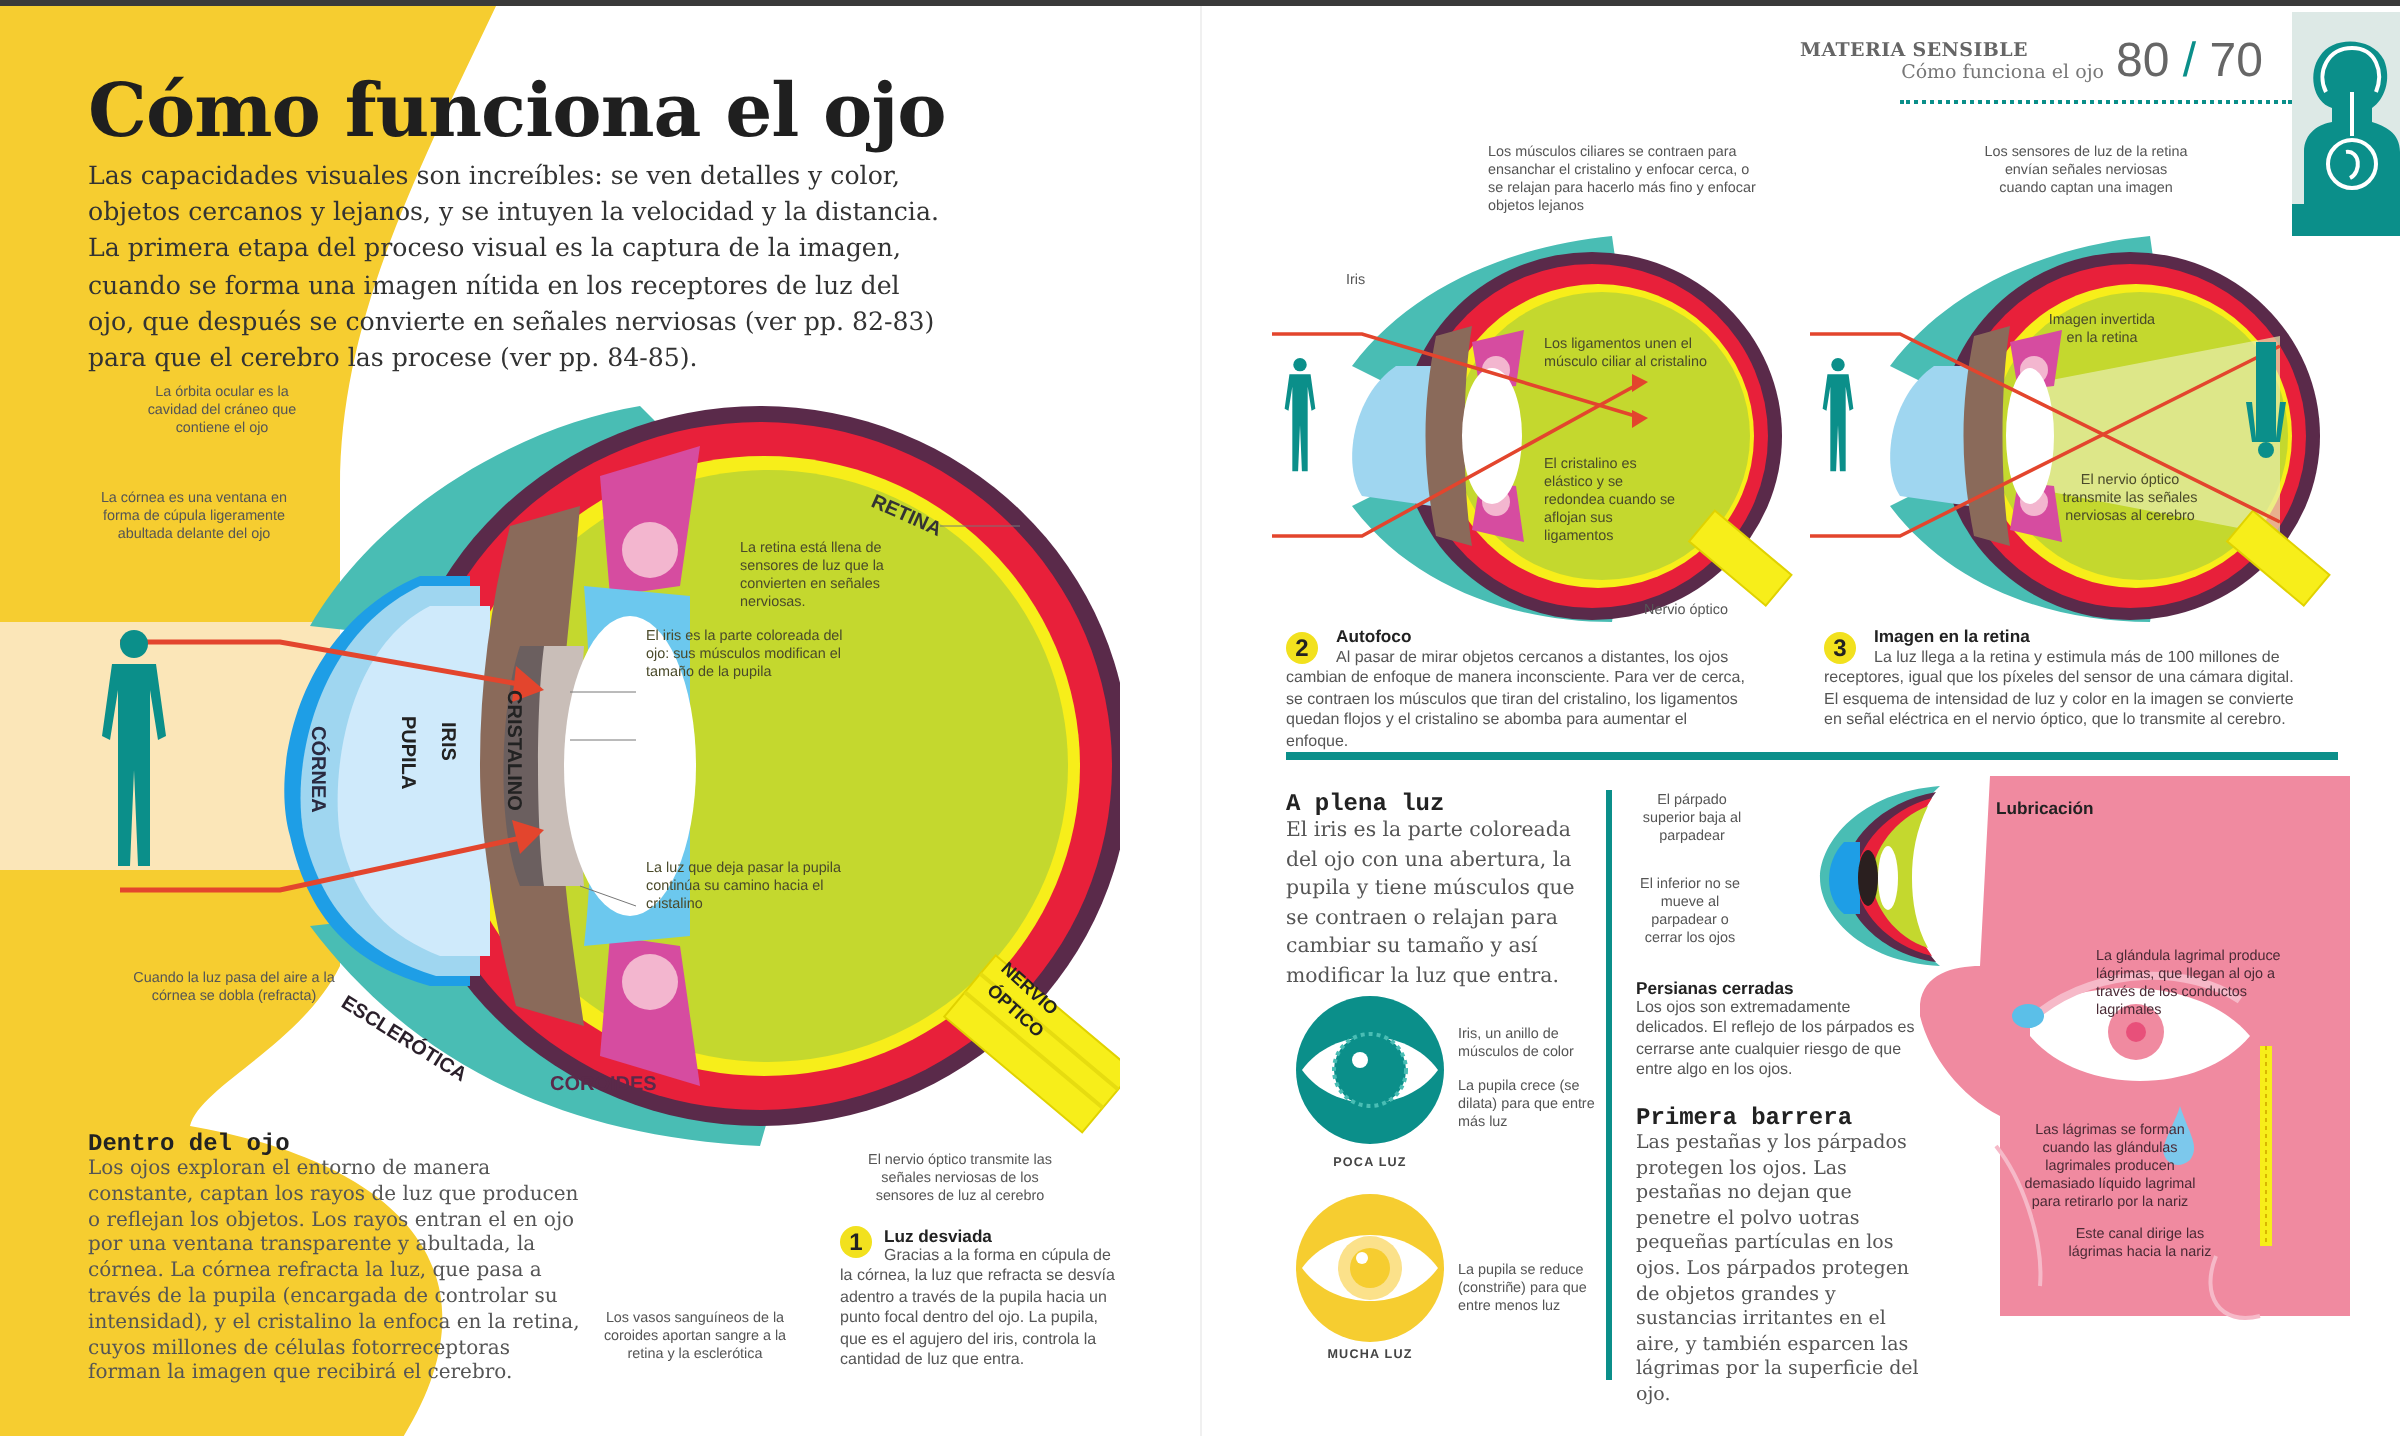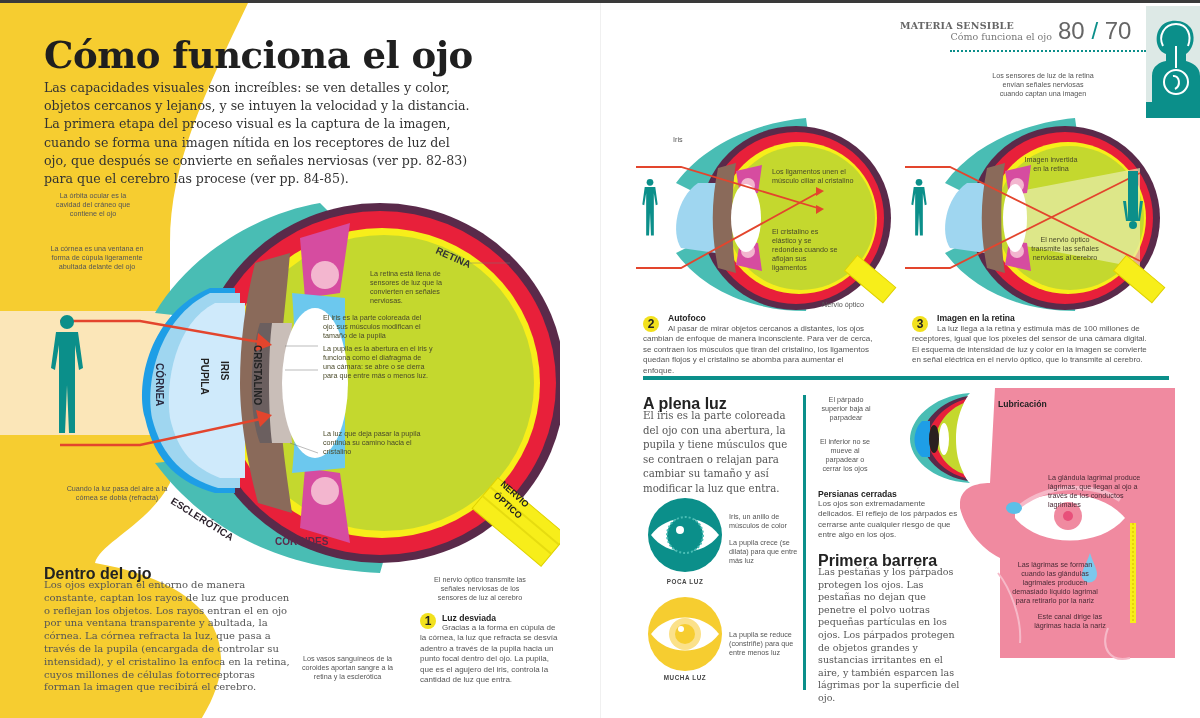--- a/index.html
+++ b/index.html
@@ -7,21 +7,21 @@
   body { position: relative; font-family: "Liberation Sans", sans-serif; color: #333; }
   .page { position: absolute; left: 0; top: 0; width: 1200px; height: 718px; background: #fff; border-top: 3px solid #3a3a3a; }
   .spread-divider { position: absolute; left: 600px; top: 0; width: 1px; height: 718px; background: #f0f0f0; }
   .abs { position: absolute; }
   .label { font-family: "Liberation Sans", sans-serif; font-size: 7.2px; line-height: 9px; color: #555; }
   .label.r { text-align: center; }
   .label.dark { color: #4a4a2a; }
   .body-serif { font-family: "DejaVu Serif", serif; font-size: 10.3px; line-height: 14.5px; color: #555; }
   h1.title { font-family: "DejaVu Serif", serif; font-weight: bold; font-size: 37px; letter-spacing: -0.5px; color: #1f1f1f; }
   .intro { font-family: "DejaVu Serif", serif; font-size: 12.6px; line-height: 18.2px; color: #333; }
-  .subhead { font-family: Liberation Sans, sans-serif; font-weight: bold; font-size: 16px; color: #222; }
+  .subhead { font-family: Liberation Mono, monospace; font-weight: bold; font-size: 12px; color: #222; }
   .num-badge { width: 16px; height: 16px; border-radius: 50%; background: #f2e11e; display: inline-flex; align-items: center; justify-content: center; font-weight: bold; font-size: 12px; color: #222; }
   .cap-title { font-weight: bold; font-size: 8.6px; color: #222; }
   .cap-text { font-size: 8px; line-height: 10.4px; color: #555; }
   .teal-rule { position: absolute; left: 643px; top: 373px; width: 526px; height: 4px; background: #0b8f8a; }
   .vert-teal { position: absolute; left: 803px; top: 392px; width: 3px; height: 295px; background: #0b8f8a; }
   .header-kicker { font-family: "DejaVu Serif", serif; font-weight: bold; font-size: 9.5px; color: #666; text-align: left; letter-spacing: 0.2px; }
   .header-sub { font-family: "DejaVu Serif", serif; font-size: 9.5px; color: #777; text-align: right; }
   .header-pages { font-family: "Liberation Sans", sans-serif; font-size: 24px; color: #666; }
   .header-pages .slash { color: #0b8f8a; }
   .dotted { position: absolute; left: 950px; top: 47px; width: 196px; border-top: 2px dotted #0b8f8a; }
@@ -96,25 +96,24 @@
   </svg>
 
   <svg class="abs" style="left:42px;top:310px" width="50" height="125" viewBox="0 0 50 125">
     <circle cx="25" cy="9" r="7" fill="#0b8f8a"></circle>
     <path d="M14,19 L36,19 L41,55 L37,57 L33,32 L33,120 L27,120 L25,72 L23,120 L17,120 L17,32 L13,57 L9,55 Z" fill="#0b8f8a"></path>
   </svg>
 
   <h1 class="title abs" style="left:44px;top:30px">Cómo funciona el ojo</h1>
   <p class="intro abs" style="left:44px;top:76px;width:430px">Las capacidades visuales son increíbles: se ven detalles y color, objetos cercanos y lejanos, y se intuyen la velocidad y la distancia. La primera etapa del proceso visual es la captura de la imagen, cuando se forma una imagen nítida en los receptores de luz del ojo, que después se convierte en señales nerviosas (ver pp. 82-83) para que el cerebro las procese (ver pp. 84-85).</p>
 
-  <div class="label r abs" style="left:49px;top:188px;width:88px">La órbita ocular es la cavidad del cráneo que contiene el ojo</div>
+  <div class="label r abs" style="left:67px;top:188px;width:88px">La órbita ocular es la cavidad del cráneo que contiene el ojo</div>
   <div class="label r abs" style="left:48px;top:241px;width:98px">La córnea es una ventana en forma de cúpula ligeramente abultada delante del ojo</div>
   <div class="label dark abs" style="left:370px;top:266px;width:80px">La retina está llena de sensores de luz que la convierten en señales nerviosas.</div>
   <div class="label dark abs" style="left:323px;top:310px;width:110px">El iris es la parte coloreada del ojo: sus músculos modifican el tamaño de la pupila</div>
-  <div class="label dark abs" style="left:323px;top:341px;width:110px">La pupila es la abertura en el iris y funciona como el diafragma de una cámara: se abre o se cierra para que entre más o menos luz.</div>
   <div class="label dark abs" style="left:323px;top:426px;width:100px">La luz que deja pasar la pupila continúa su camino hacia el cristalino</div>
   <div class="label r abs" style="left:62px;top:481px;width:110px">Cuando la luz pasa del aire a la córnea se dobla (refracta)</div>
   <div class="label r abs" style="left:430px;top:572px;width:100px">El nervio óptico transmite las señales nerviosas de los sensores de luz al cerebro</div>
   <div class="label r abs" style="left:300px;top:651px;width:95px">Los vasos sanguíneos de la coroides aportan sangre a la retina y la esclerótica</div>
 
   <div class="subhead abs" style="left:44px;top:562px">Dentro del ojo</div>
   <p class="body-serif abs" style="left:44px;top:576px;width:250px;font-size:10px;line-height:12.8px">Los ojos exploran el entorno de manera constante, captan los rayos de luz que producen o reflejan los objetos. Los rayos entran el en ojo por una ventana transparente y abultada, la córnea. La córnea refracta la luz, que pasa a través de la pupila (encargada de controlar su intensidad), y el cristalino la enfoca en la retina, cuyos millones de células fotorreceptoras forman la imagen que recibirá el cerebro.</p>
 
   <div class="abs" style="left:420px;top:610px;width:140px">
     <span class="num-badge abs" style="left:0;top:0">1</span>
@@ -161,20 +160,21 @@
     <ellipse cx="110" cy="105" rx="15" ry="34" fill="#fff"></ellipse>
     <path d="M-2,54 L45,54 L185,96" stroke="#e3452d" stroke-width="1.8" fill="none"></path>
     <path d="M-2,155 L45,155 L185,78" stroke="#e3452d" stroke-width="1.8" fill="none"></path>
     <polygon points="180,74 188,78 180,83" fill="#e3452d"></polygon>
     <polygon points="180,92 188,96 180,101" fill="#e3452d"></polygon>
   </svg>
   <svg class="abs" style="left:637px;top:175px" width="26" height="60" viewBox="0 0 50 125">
     <circle cx="25" cy="9" r="7" fill="#0b8f8a"></circle>
     <path d="M14,19 L36,19 L41,55 L37,57 L33,32 L33,120 L27,120 L25,72 L23,120 L17,120 L17,32 L13,57 L9,55 Z" fill="#0b8f8a"></path>
   </svg>
+  <div class="label abs" style="left:744px;top:68px;width:135px">Los músculos ciliares se contraen para ensanchar el cristalino y enfocar cerca, o se relajan para hacerlo más fino y enfocar objetos lejanos</div>
   <div class="label abs" style="left:673px;top:132px">Iris</div>
   <div class="label dark abs" style="left:772px;top:164px;width:95px">Los ligamentos unen el músculo ciliar al cristalino</div>
   <div class="label dark abs" style="left:772px;top:224px;width:70px">El cristalino es elástico y se redondea cuando se aflojan sus ligamentos</div>
   <div class="label abs" style="left:822px;top:297px">Nervio óptico</div>
 
   <svg class="abs" style="left:905px;top:110px" width="265" height="200" viewBox="0 0 265 200">
     <path d="M40,70 C70,30 120,10 170,5 L175,40 C120,45 80,60 60,80 Z" fill="#49bdb4"></path>
     <path d="M40,140 C70,180 120,198 170,198 L175,165 C120,160 80,145 60,130 Z" fill="#49bdb4"></path>
     <ellipse cx="160" cy="105" rx="95" ry="92" fill="#5a2a4a"></ellipse>
     <ellipse cx="160" cy="105" rx="88" ry="86" fill="#e8203a"></ellipse>

